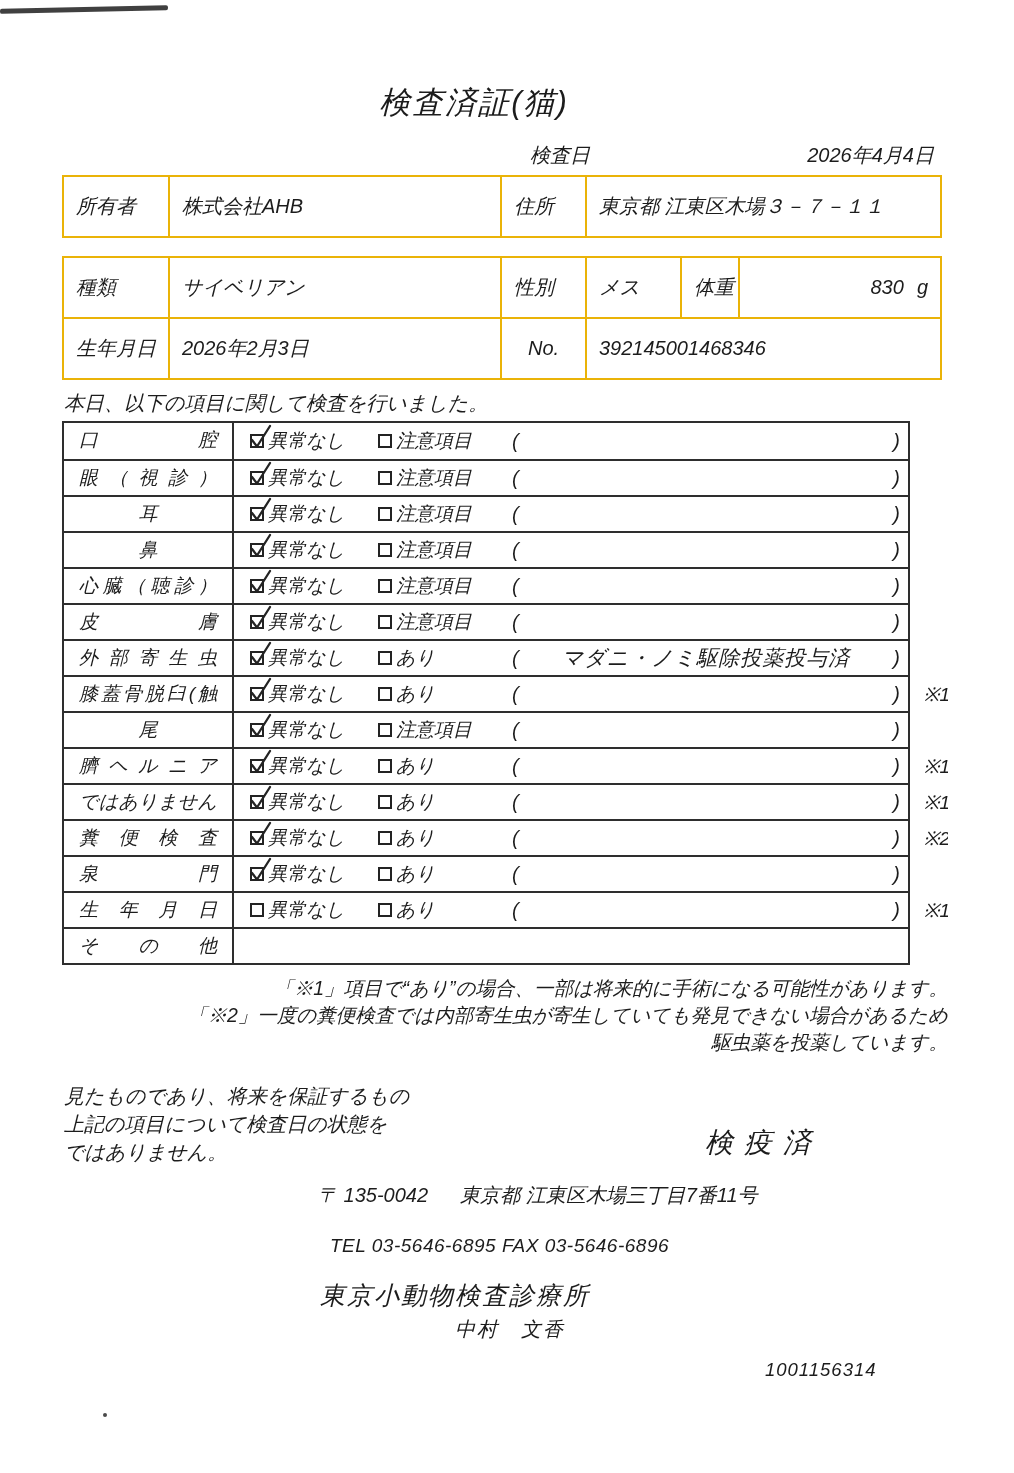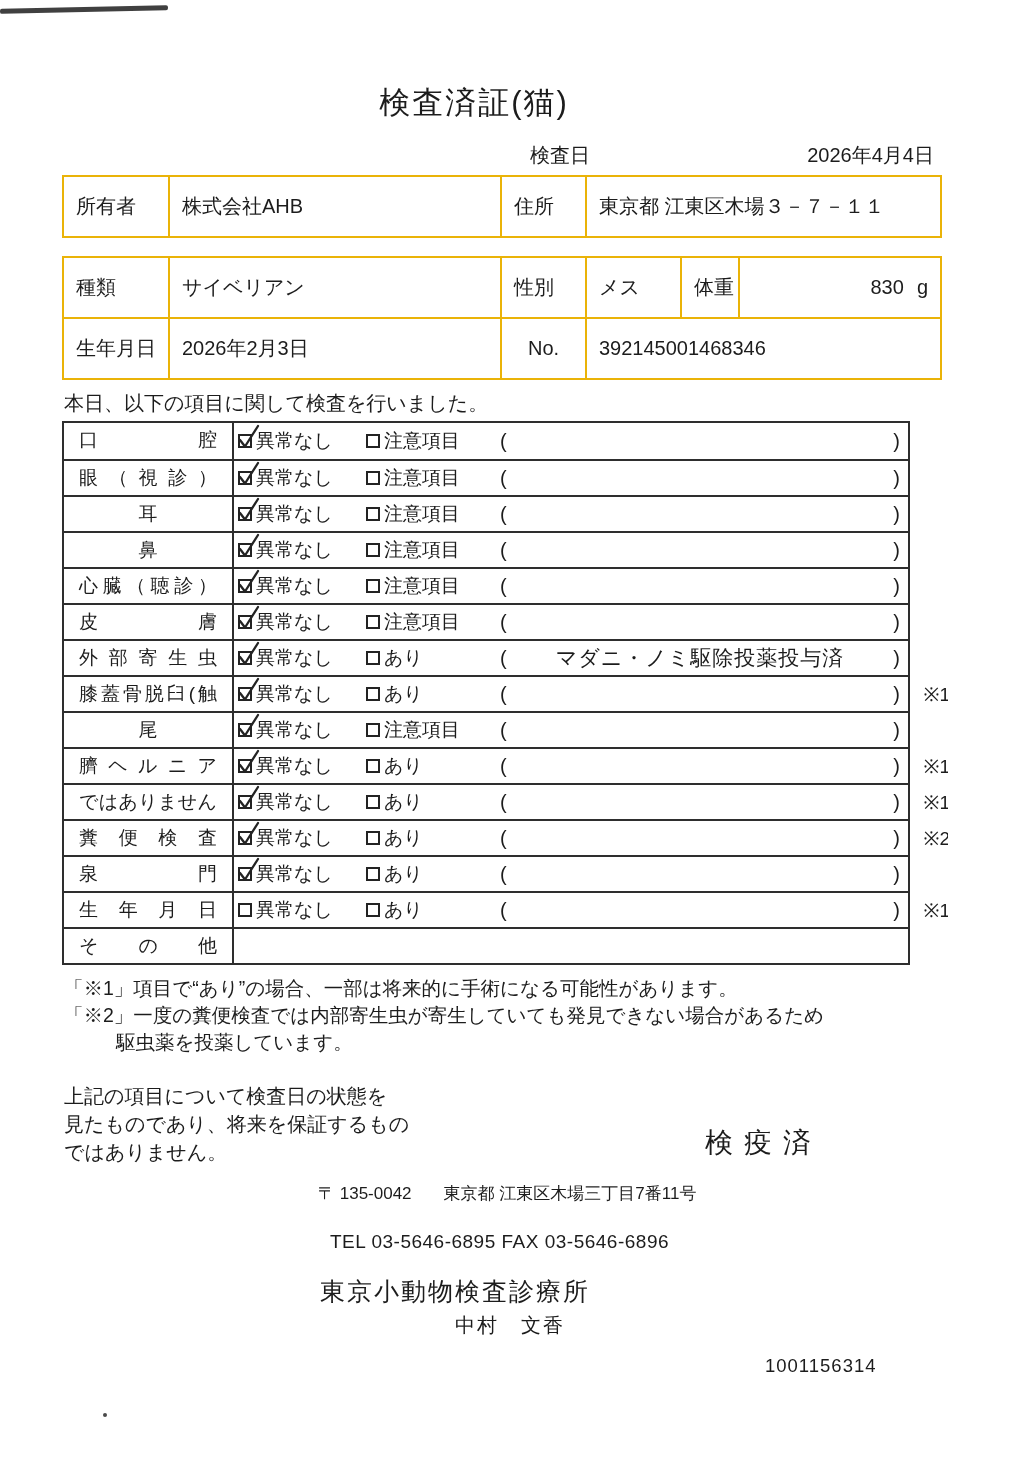--- a/index.html
+++ b/index.html
@@ -8,20 +8,21 @@
     background:#ffffff;
     font-family:"Liberation Sans", sans-serif;
     color:#1c1c1c;
   }
   .page {
     position:relative;
     width:948px;
     height:1473px;
     background:#ffffff;
     overflow:hidden;
+    font-style:italic;
   }
   
   .smear-top {
     position:absolute; left:0; top:7px; width:168px; height:5px;
     background:#1f1f1f; transform:rotate(-1.3deg); opacity:.85; border-radius:2px;
   }
   .dot-bottom {
     position:absolute; left:103px; top:1413px; width:4px; height:4px;
     background:#4a4a4a; border-radius:50%;
   }
@@ -91,21 +92,21 @@
     line-height:34px;
     text-align:justify;
     text-align-last:justify;
     overflow:hidden;
   }
   .cl-label.single { text-align-last:center; }
   .cl-content {
     flex:1;
     display:flex;
     align-items:center;
-    padding-left:4px;
+    padding-left:16px;
     font-size:19px;
   }
   .opt { display:flex; align-items:center; flex:none; }
   .opt1 { width:128px; }
   .opt2 { width:134px; }
   .cb {
     width:14px; height:14px;
     border:2px solid #232323;
     display:inline-block;
     position:relative;
@@ -145,20 +146,21 @@
     right:-42px;
     top:0;
     line-height:36px;
     font-size:19px;
   }
 
   .footnotes {
     margin:10px 0 0 64px;
     font-size:19.5px;
     line-height:27px;
+    text-align:right;
   }
   .fn-indent { padding-left:52px; }
 
   .bottom {
     display:flex;
     align-items:flex-start;
     margin:26px 0 0 64px;
     width:758px;
   }
   .disclaimer {
@@ -168,21 +170,21 @@
   .stamp {
     margin-left:auto;
     padding-top:42px;
     font-size:28px;
     letter-spacing:11px;
     white-space:nowrap;
   }
 
   .addr {
     margin:16px 0 0 318px;
-    font-size:17px;
+    font-size:20px;
   }
   .addr .addr-text { margin-left:32px; }
   .tel {
     margin:26px 0 0 330px;
     font-size:19px;
     letter-spacing:0.5px;
   }
   .clinic-name {
     margin:22px 0 0 320px;
     font-size:25px;
@@ -578,22 +580,22 @@
     </div>
 
   <div class="footnotes">
     <div>「※1」項目で“あり”の場合、一部は将来的に手術になる可能性があります。</div>
     <div>「※2」一度の糞便検査では内部寄生虫が寄生していても発見できない場合があるため</div>
     <div class="fn-indent">駆虫薬を投薬しています。</div>
   </div>
 
   <div class="bottom">
     <div class="disclaimer">
+      <div>見たものであり、将来を保証するもの</div>
       <div>上記の項目について検査日の状態を</div>
-      <div>見たものであり、将来を保証するもの</div>
       <div>ではありません。</div>
     </div>
     <div class="stamp">検疫済</div>
   </div>
 
   <div class="addr">
     <span>〒 135-0042</span><span class="addr-text">東京都 江東区木場三丁目7番11号</span>
   </div>
   <div class="tel">TEL 03-5646-6895  FAX 03-5646-6896</div>
   <div class="clinic-name">東京小動物検査診療所</div>

